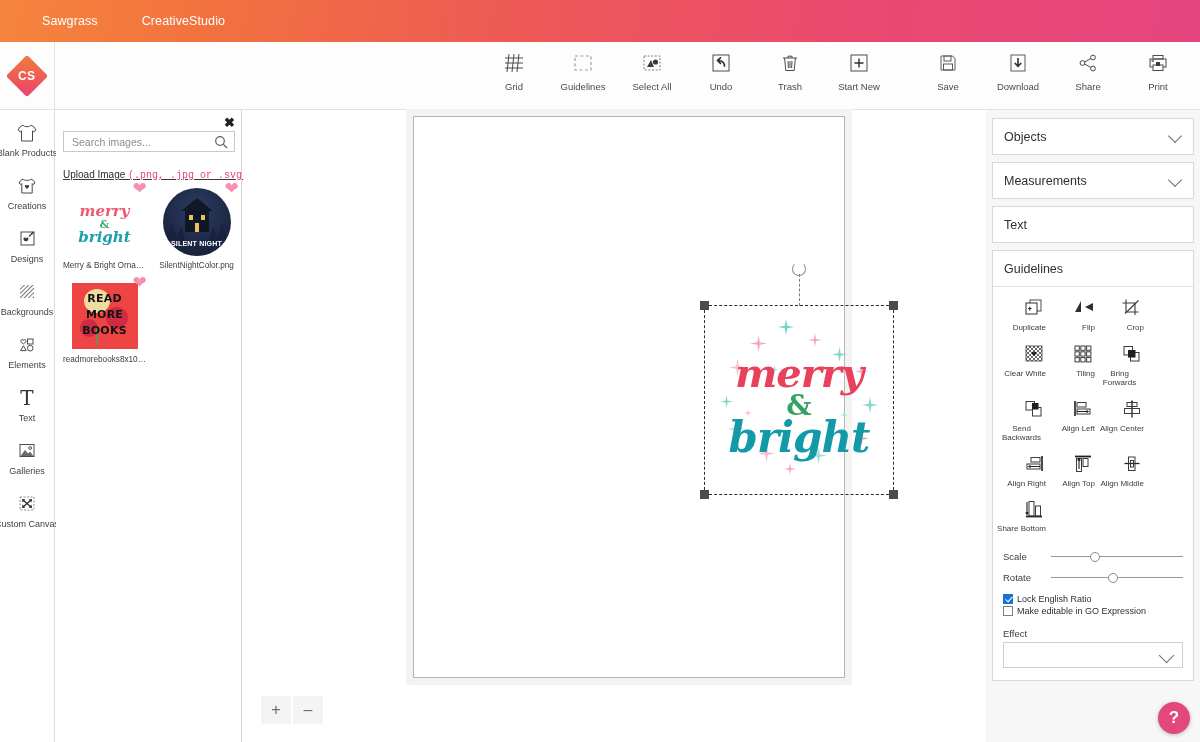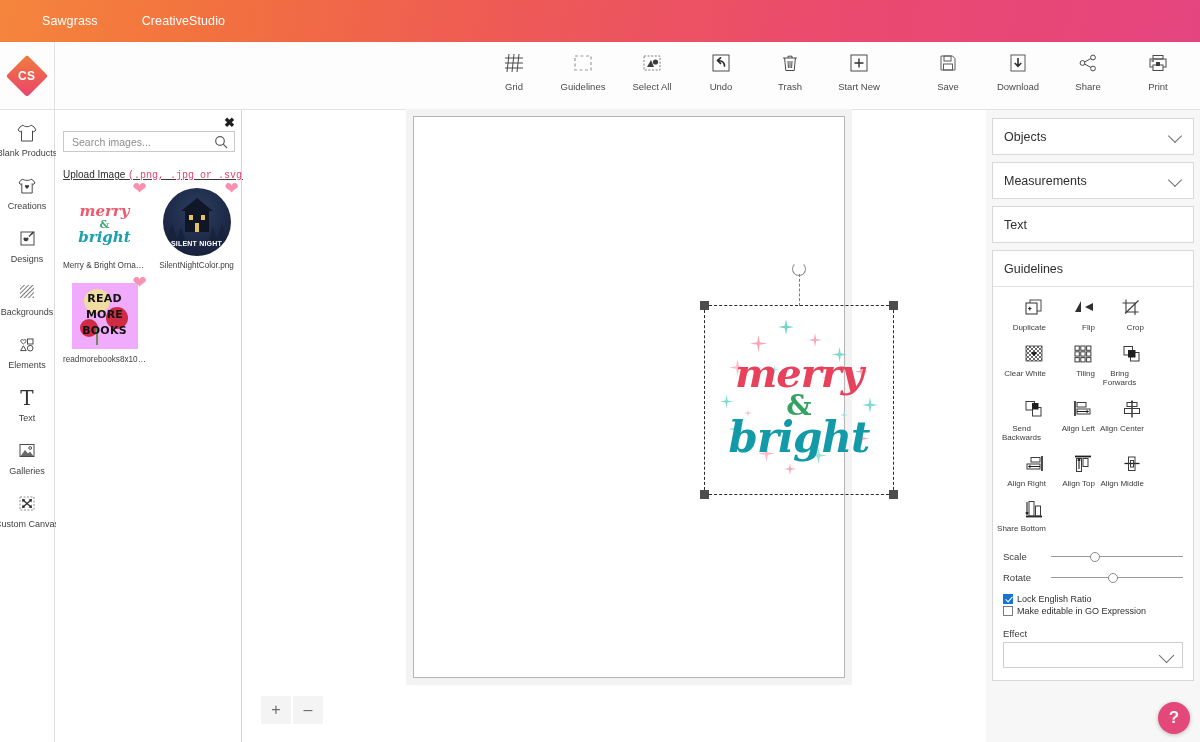--- a/index.html
+++ b/index.html
@@ -156,21 +156,21 @@
   .mini-sn .snlabel {
     position: absolute; bottom: 9px; left: 0; width: 100%; text-align: center;
     color: #fff; font-size: 7px; font-weight: bold; letter-spacing: .2px;
   }
   .mini-sn .tree {
     position: absolute; bottom: 16px; width: 0; height: 0;
     border-left: 5px solid transparent; border-right: 5px solid transparent;
     border-bottom: 16px solid #17223c;
   }
 
-  .mini-rb { width: 66px; height: 66px; position: relative; background: #f0abfc; }
+  .mini-rb { width: 66px; height: 66px; position: relative; background: #ef4444; }
   .mini-rb .blob1 { position: absolute; left: 12px; top: 6px; width: 26px; height: 24px;
     background: #efdca0; border-radius: 50%; }
   .mini-rb .blob2 { position: absolute; left: 34px; top: 24px; width: 22px; height: 22px;
     background: #cf2b43; border-radius: 50%; }
   .mini-rb .blob3 { position: absolute; left: 8px; top: 36px; width: 18px; height: 18px;
     background: #cf2b43; border-radius: 50%; }
   .mini-rb .stem { position: absolute; left: 24px; top: 44px; width: 2px; height: 18px;
     background: #6b8f52; }
   .mini-rb .rbtext { position: absolute; left: 0; top: 8px; width: 100%;
     text-align: center; font-family: "DejaVu Sans", sans-serif; font-weight: bold;

